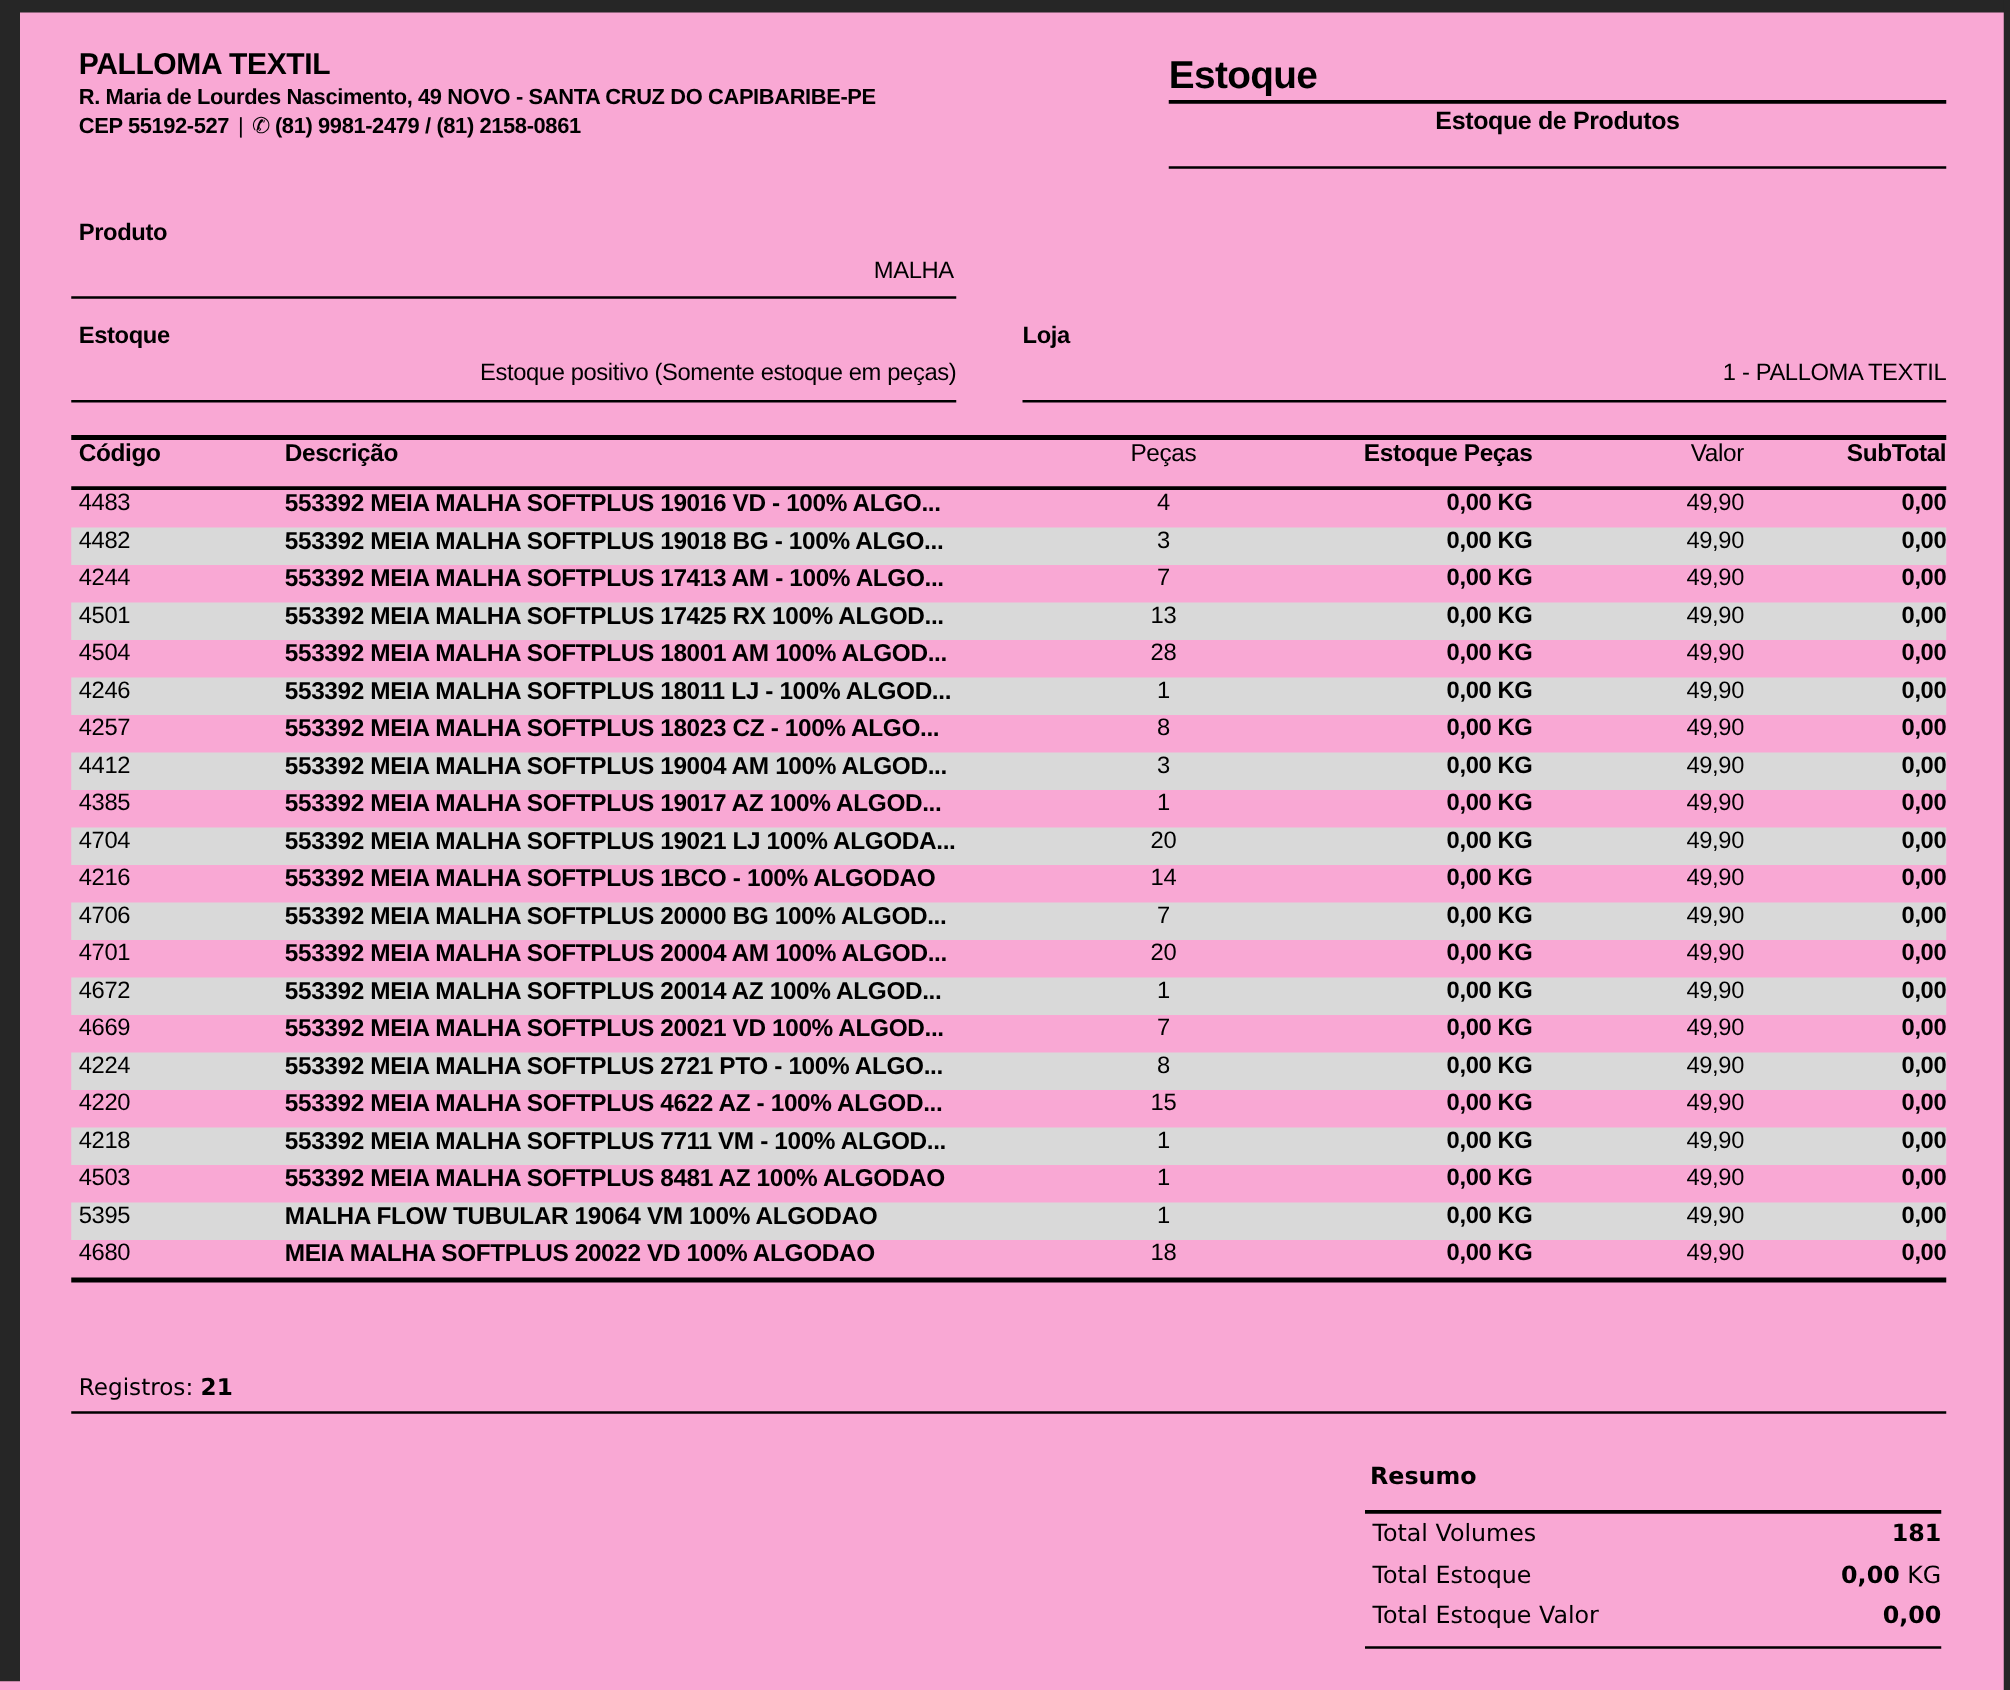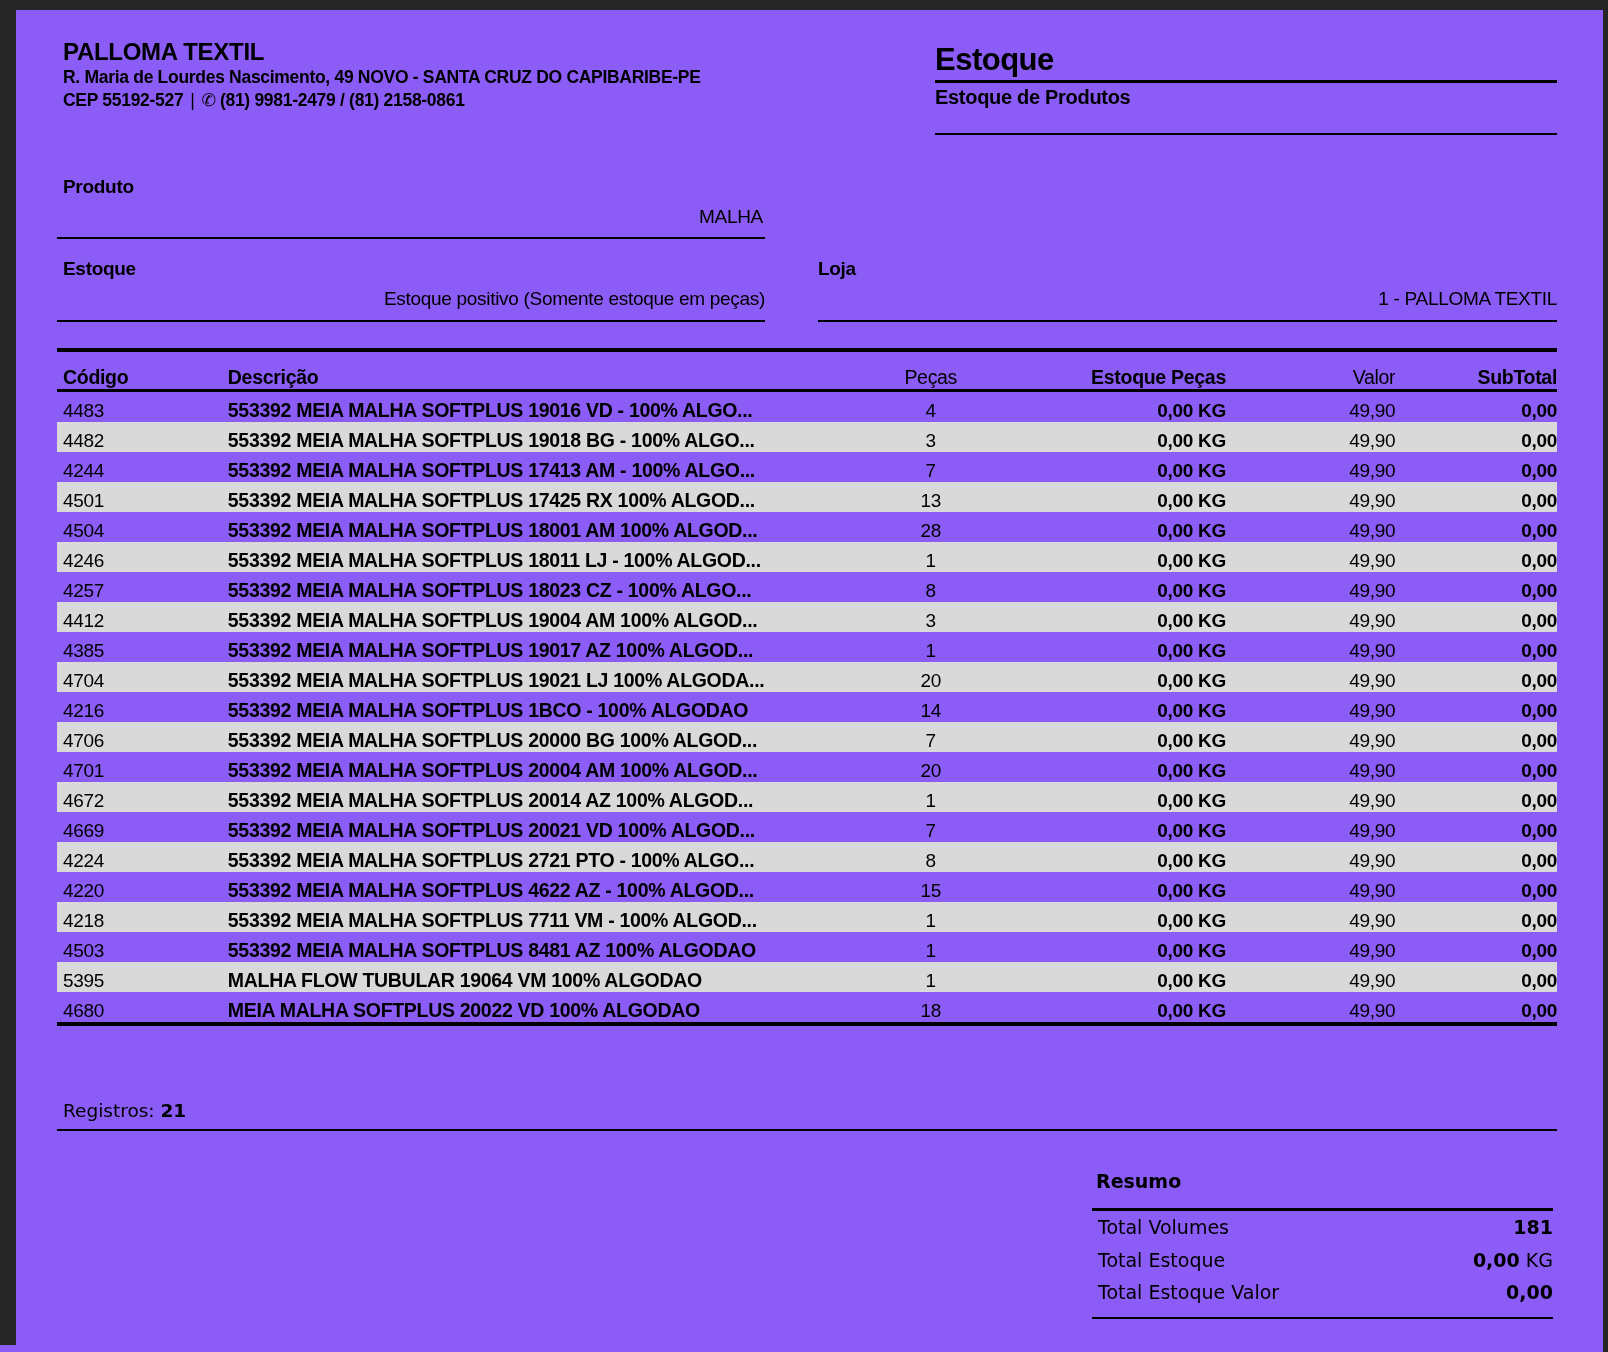--- a/index.html
+++ b/index.html
@@ -1,37 +1,37 @@
 <!DOCTYPE html>
 <html><head>
 <meta charset="utf-8">
 <style>
   html,body{margin:0;padding:0;background:#ffffff;}
-  .canvas{position:relative;width:1608px;height:1352px;background:#8b5cf6;overflow:hidden;
+  .canvas{position:relative;width:1608px;height:1352px;background:#f9a8d4;overflow:hidden;
           font-family:"Liberation Sans",sans-serif;color:#000;}
   
   .frame-top{position:absolute;left:0;top:0;width:1608px;height:10px;background:#262626;}
   .frame-left{position:absolute;left:0;top:0;width:16px;height:1345px;background:#262626;}
   .frame-right{position:absolute;left:1603px;top:0;width:5px;height:1352px;background:#262626;}
 
   .cond{letter-spacing:-0.3px;}
   .line{position:absolute;background:#000;}
 
   
   .company{position:absolute;left:63px;top:38px;}
   .company-name{font-size:24px;font-weight:700;letter-spacing:-0.3px;line-height:28px;}
   .company-sub{font-size:17.5px;font-weight:700;letter-spacing:-0.3px;line-height:23px;}
   .cep-line span{white-space:pre;}
   .cep-sep{padding:0 7px;font-weight:400;}
   .phone-icon{font-weight:400;padding-right:4px;}
 
   
   .report-title{position:absolute;left:935px;top:42px;font-size:31px;font-weight:700;letter-spacing:-0.5px;}
   .title-underline{left:935px;top:80px;width:622px;height:3px;}
-  .report-subtitle{position:absolute;left:935px;top:86px;width:622px;text-align:left;
+  .report-subtitle{position:absolute;left:935px;top:86px;width:622px;text-align:center;
                    font-size:20px;font-weight:700;letter-spacing:-0.3px;}
   .subtitle-underline{left:935px;top:133px;width:622px;height:2px;}
 
   
   .filter-label{position:absolute;font-size:19px;font-weight:700;letter-spacing:-0.3px;}
   .filter-value{position:absolute;font-size:19px;font-weight:400;letter-spacing:-0.3px;text-align:right;}
   .lbl-produto{left:63px;top:176px;}
   .val-produto{left:57px;top:206px;width:706px;}
   .ln-produto{left:57px;top:237px;width:708px;height:2px;}
   .lbl-estoque{left:63px;top:258px;}
@@ -39,21 +39,21 @@
   .ln-estoque{left:57px;top:320px;width:708px;height:2px;}
   .lbl-loja{left:818px;top:258px;}
   .val-loja{left:818px;top:288px;width:739px;}
   .ln-loja{left:818px;top:320px;width:739px;height:2px;}
 
   
   .table{position:absolute;left:57px;top:348px;width:1500px;}
   .t-topline{height:4px;background:#000;}
   .t-headline{height:3px;background:#000;}
   .t-bottomline{height:4px;background:#000;}
-  .trow,.thead{display:flex;align-items:flex-end;gap:20px;}
+  .trow,.thead{display:flex;align-items:flex-start;gap:20px;}
   .thead{height:37px;font-weight:700;font-size:19.5px;letter-spacing:-0.3px;}
   .trow{height:30px;font-size:19px;letter-spacing:-0.3px;}
   .trow.alt{background:#d9d9d9;}
   .cell{box-sizing:border-box;white-space:nowrap;overflow:hidden;}
   .c-codigo{width:158px;padding-left:6px;text-align:left;font-weight:400;}
   .c-descricao{width:685px;padding-left:3px;text-align:left;font-weight:700;font-size:19.5px;}
   .c-pecas{width:100px;text-align:center;font-weight:400;}
   .c-estoque{width:245px;text-align:right;font-weight:700;}
   .c-valor{width:160px;text-align:right;font-weight:400;}
   .c-subtotal{width:152px;text-align:right;font-weight:700;}

